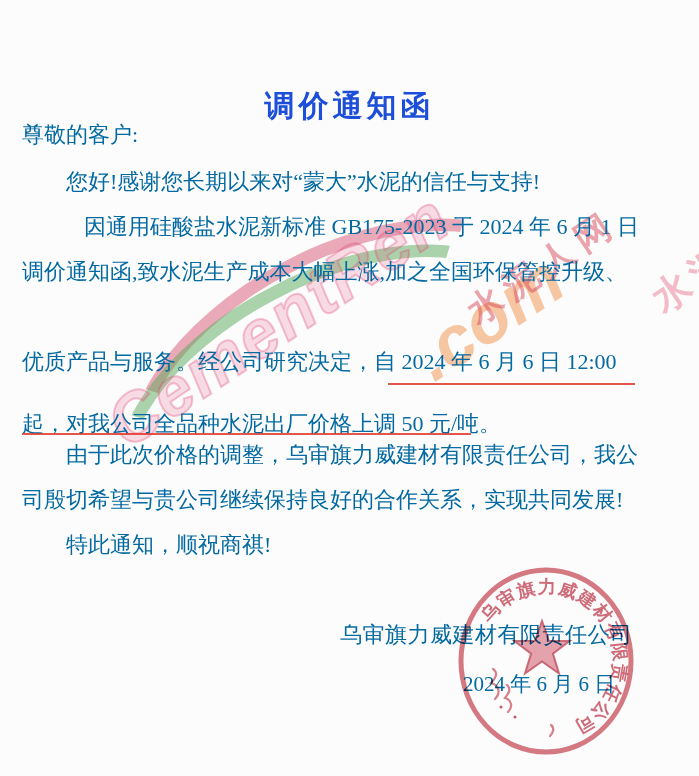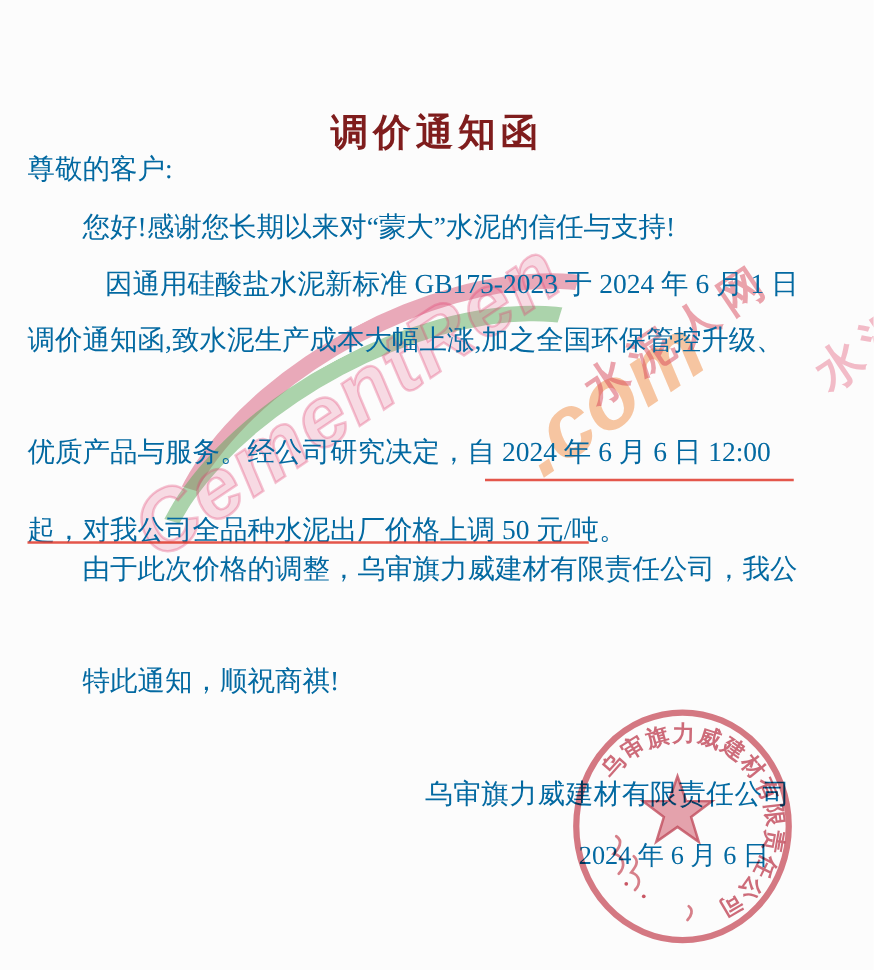--- a/index.html
+++ b/index.html
@@ -10,21 +10,21 @@
     overflow:hidden;
     font-family:"Liberation Serif","DejaVu Serif",serif;
     color:#1c1c1c;
   }
   
   .title{
     position:absolute;left:0;right:0;top:66px;
     text-align:center;
     font-family:"Liberation Sans","DejaVu Sans",sans-serif;
     font-weight:700;font-size:30px;letter-spacing:4px;
-    color:#7f1d1d;
+    color:#1d4ed8;
   }
   .line{
     position:absolute;
     font-size:22px;line-height:26px;
     white-space:nowrap;
     color:#0369a1;
   }
   .salutation{left:22px;top:122px;}
   .l0{left:66px;top:169px;}
   .l1{left:84px;top:214px;}
@@ -99,20 +99,21 @@
   <h1 class="title">调价通知函</h1>
 
   <div class="line salutation">尊敬的客户:</div>
 
   <div class="line l0">您好!感谢您长期以来对“蒙大”水泥的信任与支持!</div>
   <div class="line l1">因通用硅酸盐水泥新标准 GB175-2023 于 2024 年 6 月 1 日</div>
   <div class="line l2">调价通知函,致水泥生产成本大幅上涨,加之全国环保管控升级、</div>
   <div class="line l4">优质产品与服务。经公司研究决定，自 2024 年 6 月 6 日 12:00</div>
   <div class="line l5">起，对我公司全品种水泥出厂价格上调 50 元/吨。</div>
   <div class="line l6">由于此次价格的调整，乌审旗力威建材有限责任公司，我公</div>
+  <div class="line l7">司殷切希望与贵公司继续保持良好的合作关系，实现共同发展!</div>
   <div class="line l8">特此通知，顺祝商祺!</div>
 
   <div class="underline ul1" style="background:#df382c;"></div>
   <div class="underline ul2" style="background:#df382c;"></div>
 
   <div class="line company-line">乌审旗力威建材有限责任公司</div>
   <div class="line date-line">2024 年 6 月 6 日</div>
 
   <svg class="stamp" viewBox="0 0 182 192" xmlns="http://www.w3.org/2000/svg">
     <ellipse cx="91" cy="96" rx="85" ry="91" fill="none" stroke="#c5404f" stroke-width="5" stroke-opacity="0.8"></ellipse>

